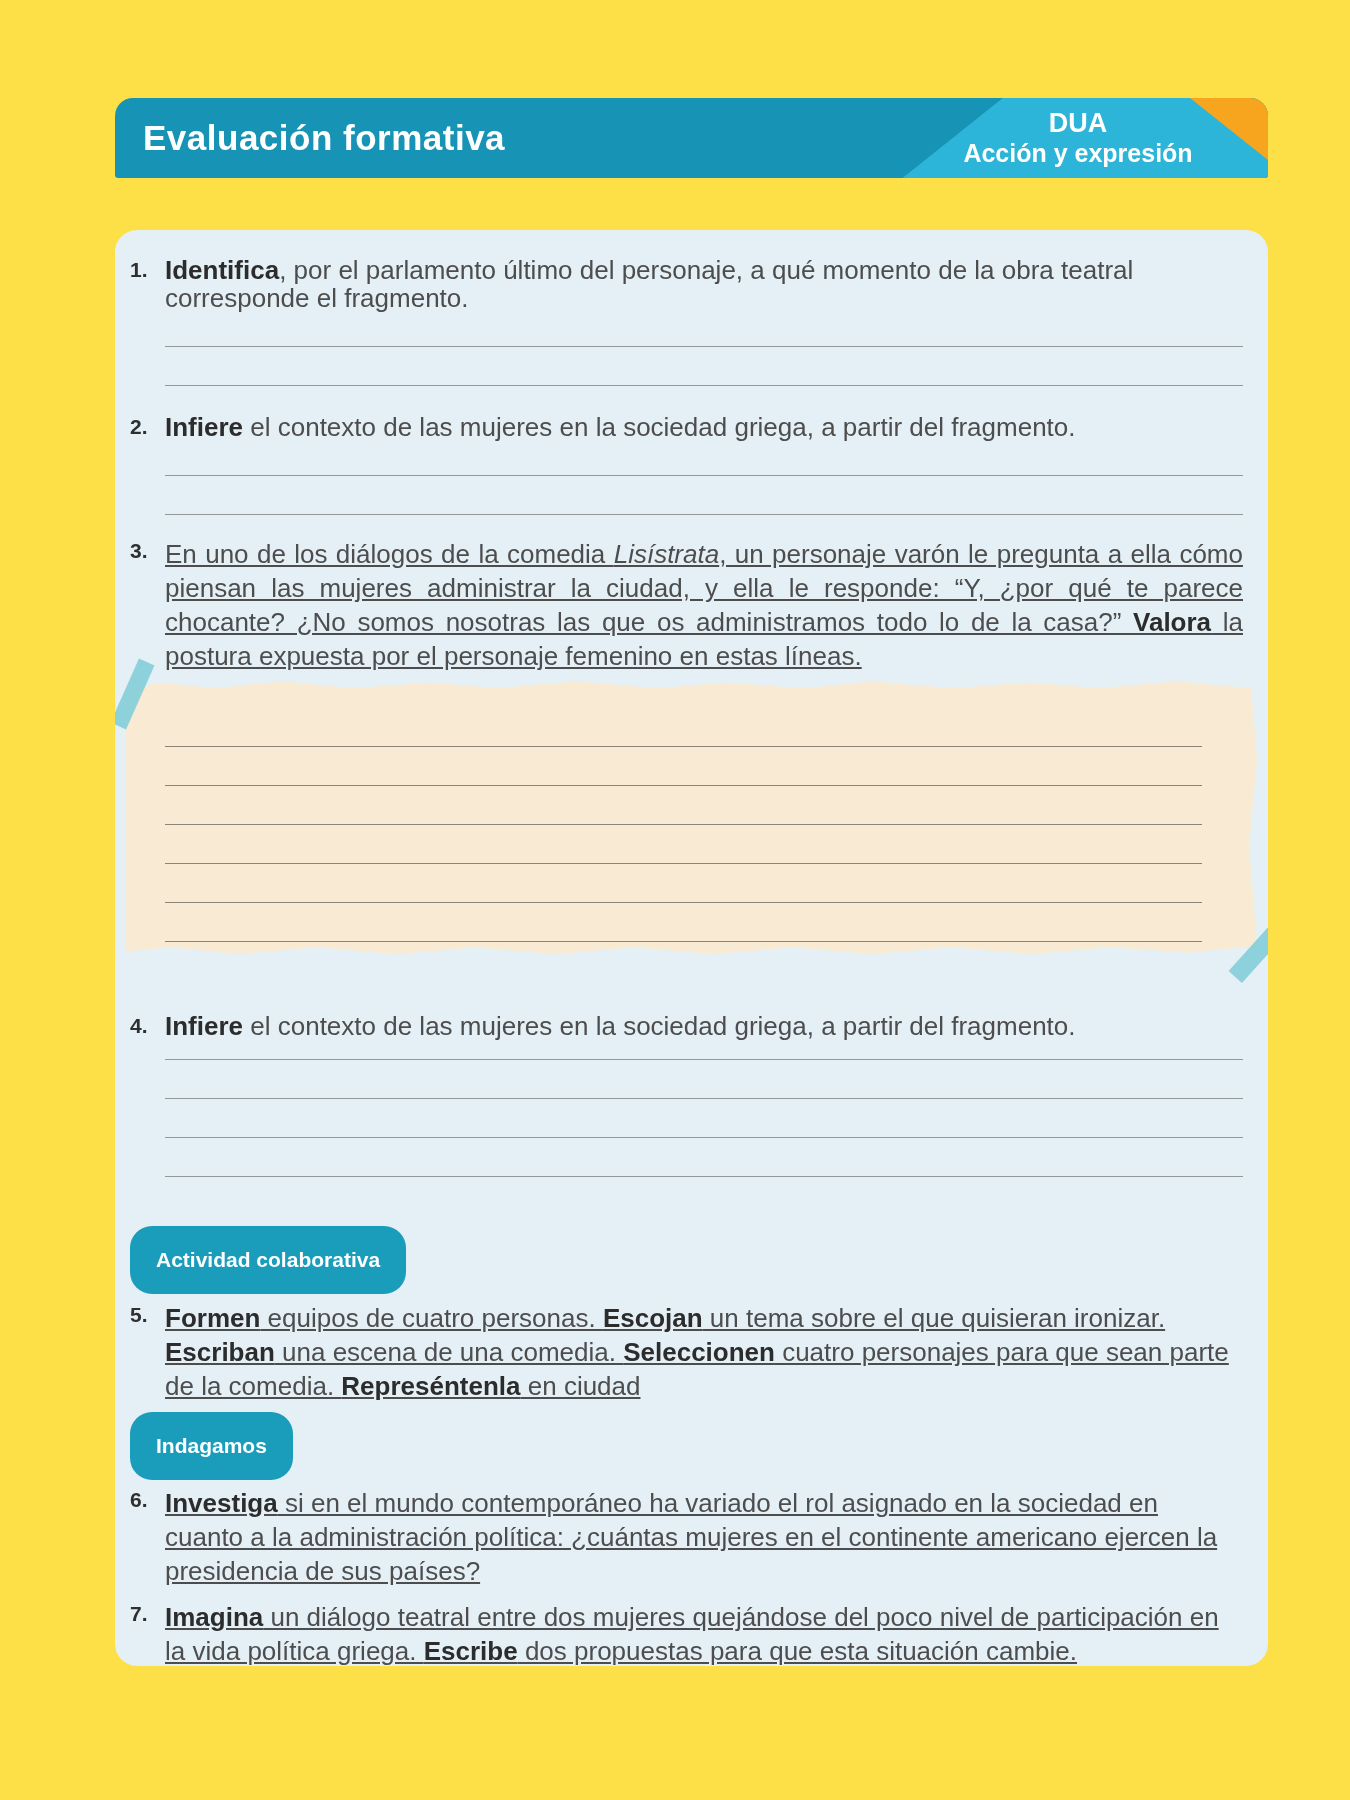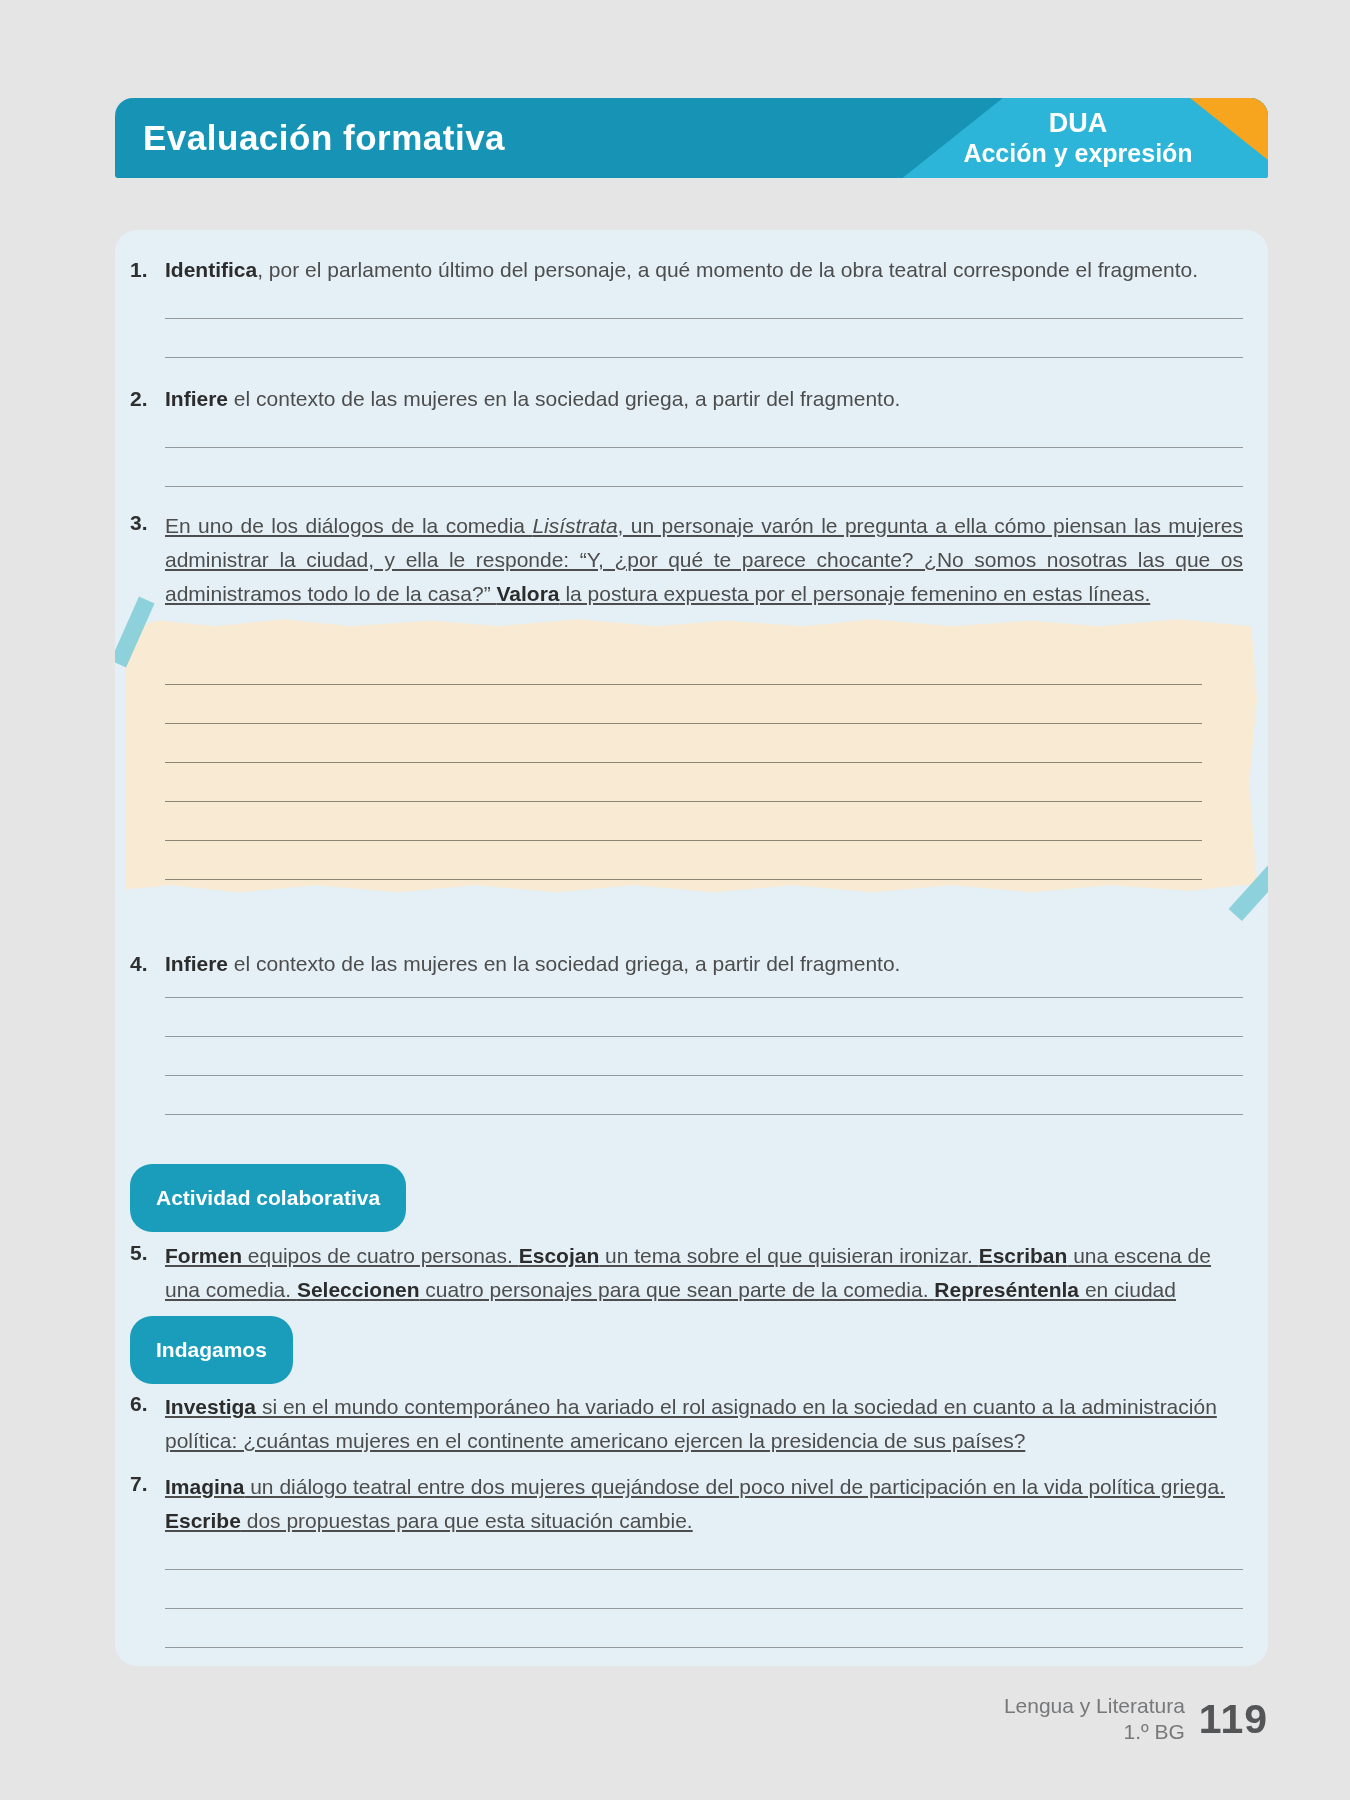--- a/index.html
+++ b/index.html
@@ -1,19 +1,19 @@
 <!DOCTYPE html>
 <html><head>
 <meta charset="utf-8">
 <style>
   html,body{margin:0;padding:0;background:#ffffff;}
   .page{
     position:relative;
     width:1350px;height:1800px;
-    background:#e5e5e5;
+    background:#fde047;
     font-family:"Liberation Sans", sans-serif;
     overflow:hidden;
   }
 
   
   .header{
     position:absolute;left:115px;top:98px;width:1153px;height:80px;
     background:#1794b5;border-radius:18px 18px 3px 3px;overflow:hidden;
   }
   .header-cyan{
@@ -36,21 +36,21 @@
 
   
   .panel{
     position:absolute;left:115px;top:230px;width:1153px;height:1436px;
     background:#e4f0f5;border-radius:22px;box-sizing:border-box;
     padding:0 25px 0 15px;overflow:hidden;
   }
 
   .q{display:flex;align-items:flex-start;}
   .qnum{flex:none;width:35px;font-size:21px;font-weight:700;color:#2f2f30;line-height:28px;}
-  .qtext{flex:1;margin:0;font-size:21px;color:#4d4d4e;line-height:28px;}
+  .qtext{flex:1;margin:0;font-size:26px;color:#4d4d4e;line-height:28px;}
   .qtext.tall{line-height:34px;text-decoration:underline;}
   .qtext.just{text-align:justify;}
   .qtext b{font-weight:700;color:#2c2c2d;}
   .qtext i{font-style:italic;}
 
   .q1{margin-top:26px;}
   .q2{margin-top:27px;}
   .q3{margin-top:22px;}
   .q4{margin-top:55px;}
   .q5{margin-top:7px;}
@@ -180,21 +180,14 @@
     <div class="lines lines-d">
         <div class="ans-line"></div>
         <div class="ans-line"></div>
         <div class="ans-line"></div>
         <div class="ans-line"></div>
         <div class="ans-line"></div>
       </div>
 
   </div>
 
-  <div class="footer">
-    <div class="footer-text">
-      <div>Lengua y Literatura</div>
-      <div>1.º BG</div>
-    </div>
-    <div class="page-num">119</div>
-  </div>
 
 </div>
 
 </body></html>

